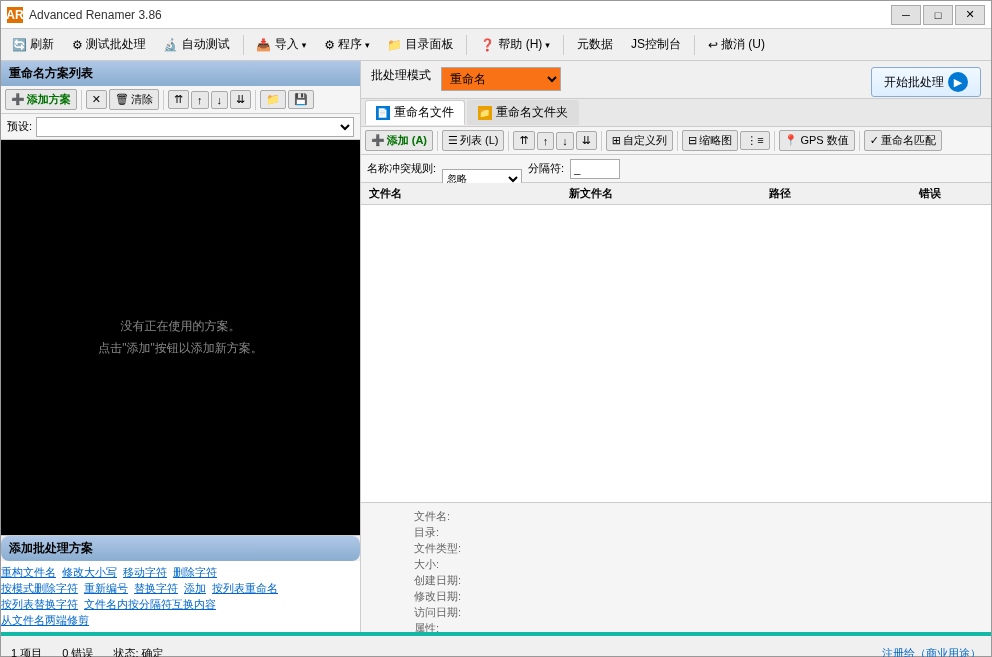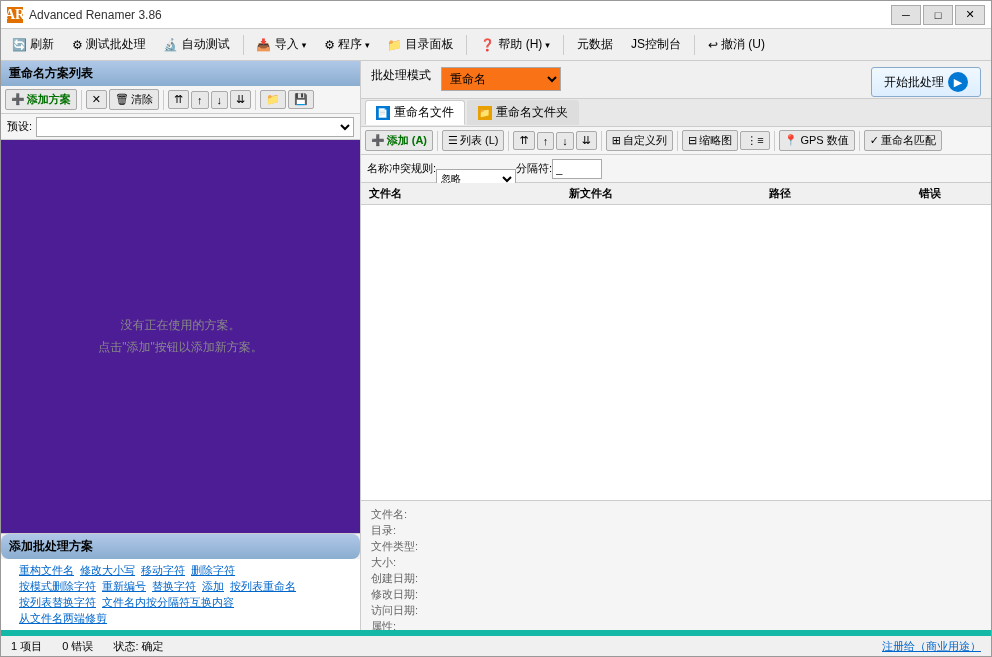--- a/index.html
+++ b/index.html
@@ -37,23 +37,22 @@
       color: #333;
     }
     .title-bar-icon {
       width: 16px;
       height: 16px;
       background: #e07000;
       display: inline-flex;
       align-items: center;
       justify-content: center;
       color: white;
-      font-size: 14px;
+      font-size: 12px;
       font-weight: bold;
-      font-family: Liberation Serif, serif;
     }
     .title-bar-controls {
       display: flex;
       gap: 2px;
     }
     .title-btn {
       width: 30px;
       height: 20px;
       background: #e1e1e1;
       border: 1px solid #aaa;
@@ -145,21 +144,21 @@
     .preset-label { font-size: 11px; }
     .preset-select {
       flex: 1;
       height: 20px;
       border: 1px solid #aaa;
       background: white;
       font-size: 11px;
     }
     .left-content {
       flex: 1;
-      background: #4c1d95;
+      background: #000000;
       display: flex;
       align-items: center;
       justify-content: center;
       flex-direction: column;
       gap: 8px;
       color: #888;
       font-size: 12px;
     }
     .empty-text {
       text-align: center;
@@ -270,20 +269,21 @@
       flex-wrap: nowrap;
       overflow: hidden;
     }
 
     .right-options-bar {
       background: #f5f5f5;
       border-bottom: 1px solid #ccc;
       display: flex;
       align-items: center;
       padding: 3px 6px;
+      gap: 6px;
       height: 28px;
     }
     .options-label { font-size: 11px; }
     .options-select {
       height: 20px;
       border: 1px solid #aaa;
       background: white;
       font-size: 10px;
       min-width: 80px;
       margin-top: 20px;
@@ -319,28 +319,27 @@
       background: #f5f5f5;
       padding: 6px 10px;
       font-size: 11px;
       color: #666;
       height: 130px;
       display: flex;
       flex-direction: column;
       gap: 1px;
     }
     .info-row { display: flex; gap: 4px; }
-    .info-label { color: #666; min-width: 60px; }
+    .info-label { color: #666; min-width: 60px; margin-left: 43px; }
 
     
     .status-bar {
       background: #f0f0f0;
-      border-top: 6px solid #14b8a6;
-      display: flex;
-      align-items: center;
+      border-top: 4px solid #14b8a6;
+      display: flex;
       padding: 10px 10px;
       height: 22px;
       font-size: 11px;
       gap: 20px;
     }
     .status-link { color: #0066cc; text-decoration: underline; cursor: pointer; margin-left: auto; }
 
     
     .left-bottom {
       border-top: 1px solid #ccc;
@@ -348,21 +347,21 @@
     .left-bottom-header {
       background: linear-gradient(to bottom, #b0c8e8, #8aadd0);
       color: #000;
       font-weight: bold;
       padding: 4px 8px;
       font-size: 12px;
       border-radius: 8px;
     }
     .method-links {
       background: white;
-      padding: 4px 18px;
+      padding: 4px 0;
       display: flex;
       flex-direction: column;
       gap: 1px;
     }
     .method-row {
       display: flex;
       flex-wrap: wrap;
       gap: 2px;
     }
     .method-link {

